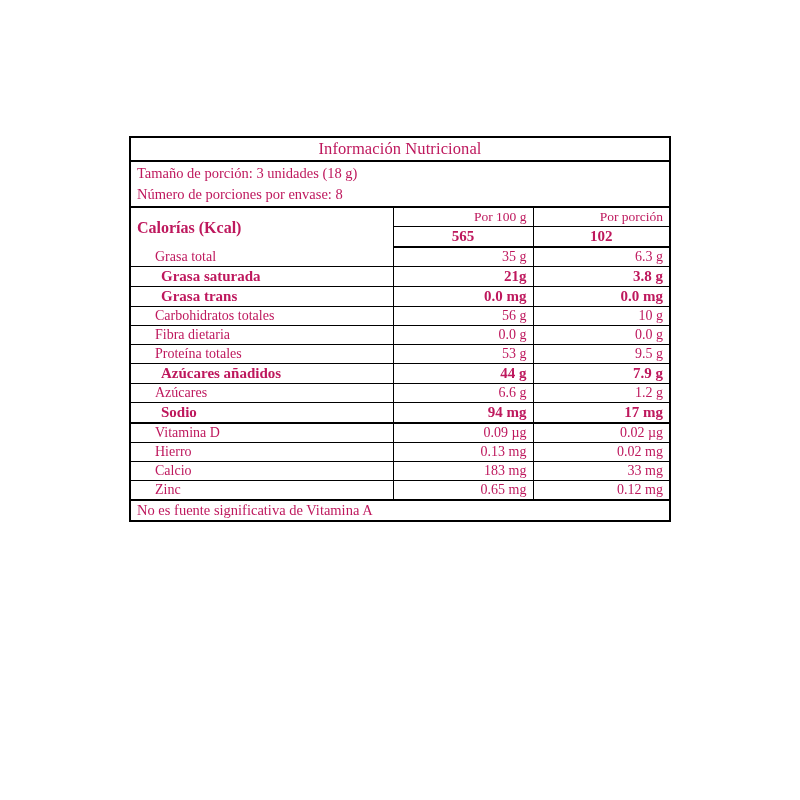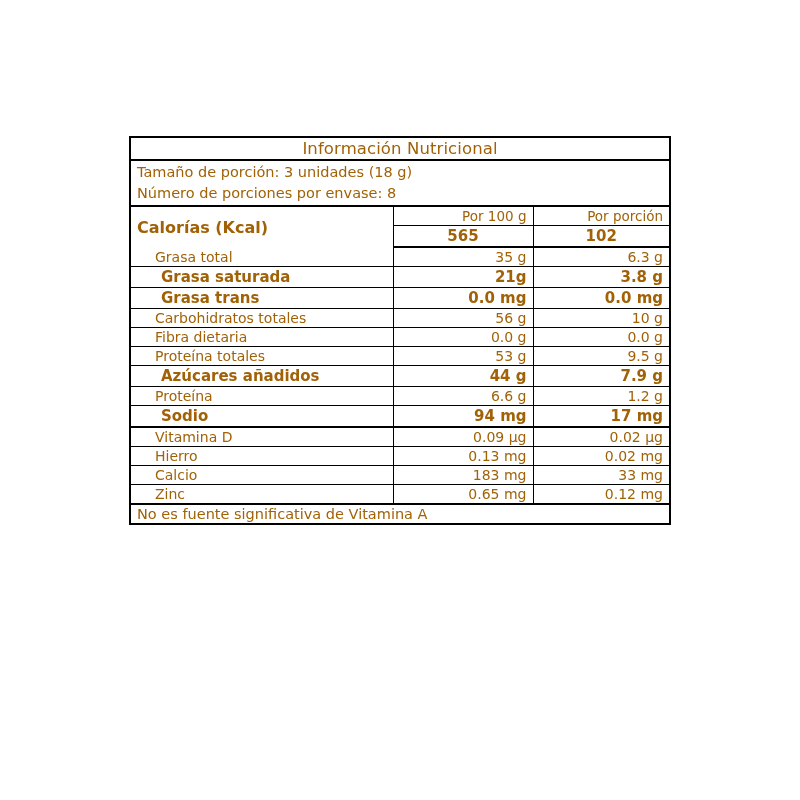--- a/index.html
+++ b/index.html
@@ -22,21 +22,22 @@
     left: 129px;
     top: 136px;
     width: 542px;
     border: 2px solid #000;
     background: #fff;
   }
   table.nf {
     width: 100%;
     border-collapse: collapse;
     table-layout: fixed;
-    color: #a16207;
+    color: #be185d;
+    font-family: Liberation Serif, serif;
   }
   table.nf td {
     vertical-align: middle;
     padding: 1px 6px;
   }
   
   col.c-name { width: 262px; }
   col.c-100  { width: 140px; }
   col.c-por  { width: 136px; }
 
@@ -154,21 +155,21 @@
           <td class="name thin-bottom">Proteína totales</td>
           <td class="val vsep thin-bottom">53 g</td>
           <td class="val vsep thin-bottom">9.5 g</td>
         </tr>
         <tr class="row bold">
           <td class="name thin-bottom">Azúcares añadidos</td>
           <td class="val vsep thin-bottom">44 g</td>
           <td class="val vsep thin-bottom">7.9 g</td>
         </tr>
         <tr class="row">
-          <td class="name thin-bottom">Proteína</td>
+          <td class="name thin-bottom">Azúcares</td>
           <td class="val vsep thin-bottom">6.6 g</td>
           <td class="val vsep thin-bottom">1.2 g</td>
         </tr>
         <tr class="row bold bold0">
           <td class="name thick-bottom">Sodio</td>
           <td class="val vsep thick-bottom">94 mg</td>
           <td class="val vsep thick-bottom">17 mg</td>
         </tr>
 
         <tr class="row">

